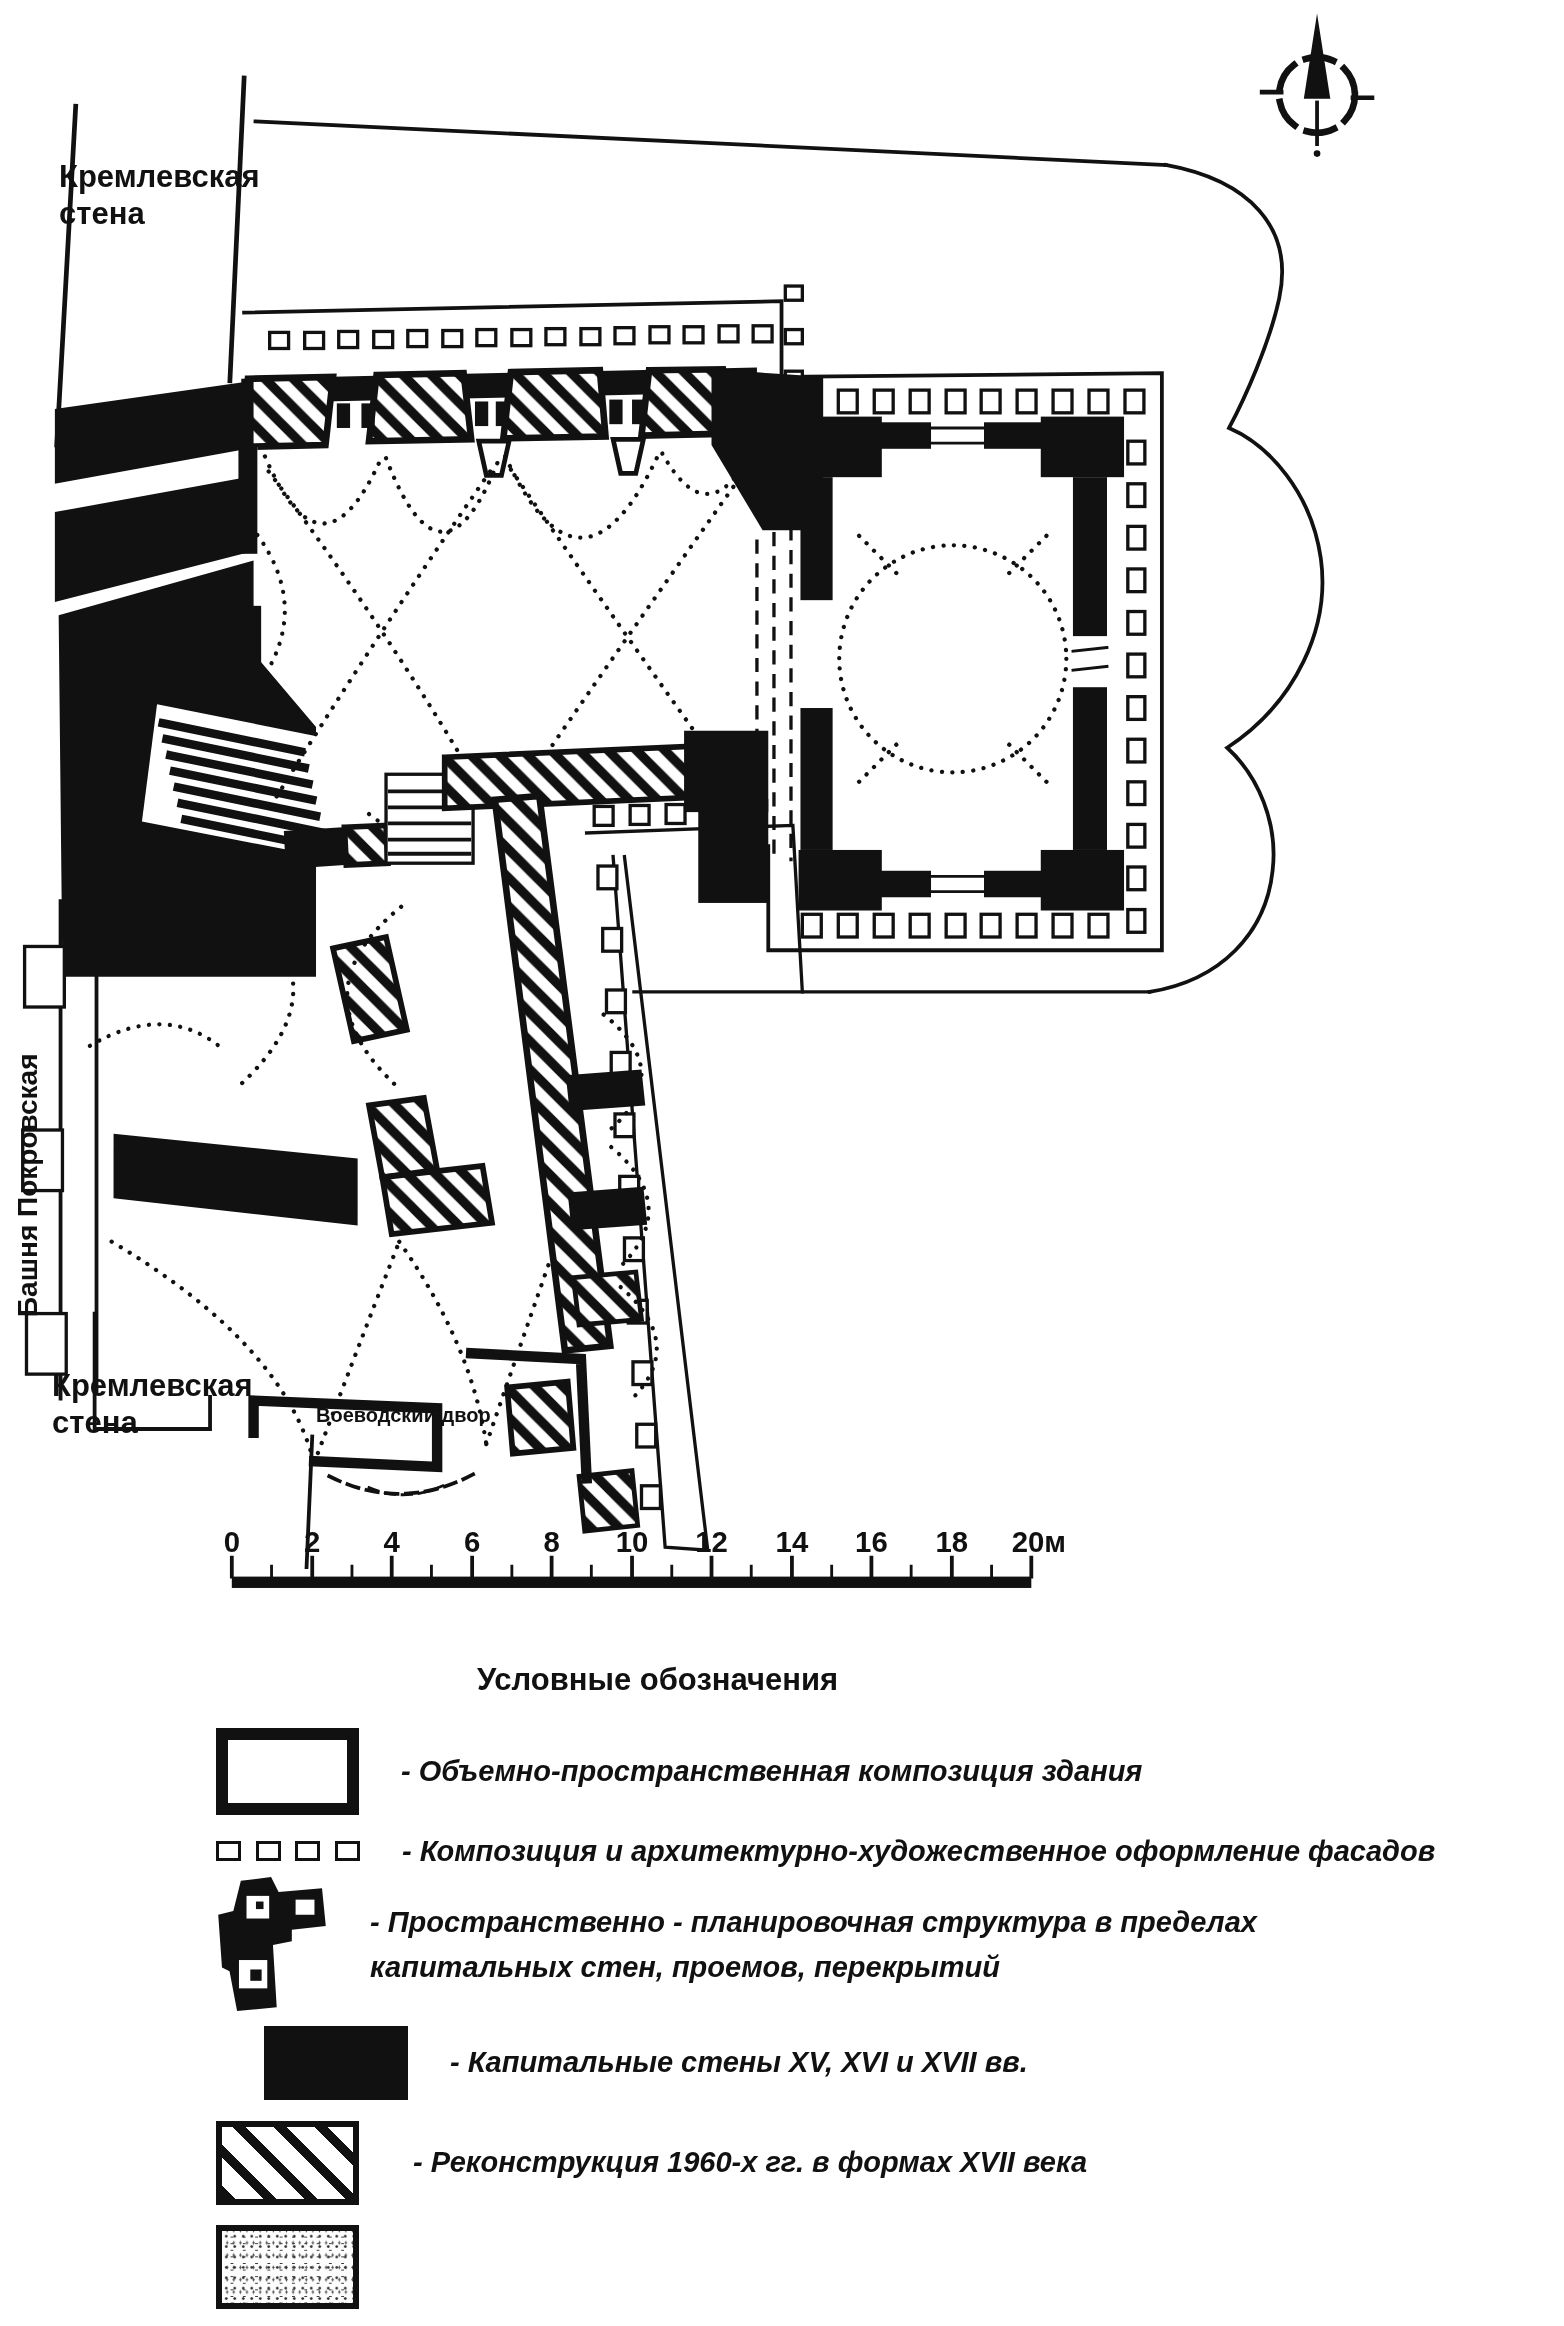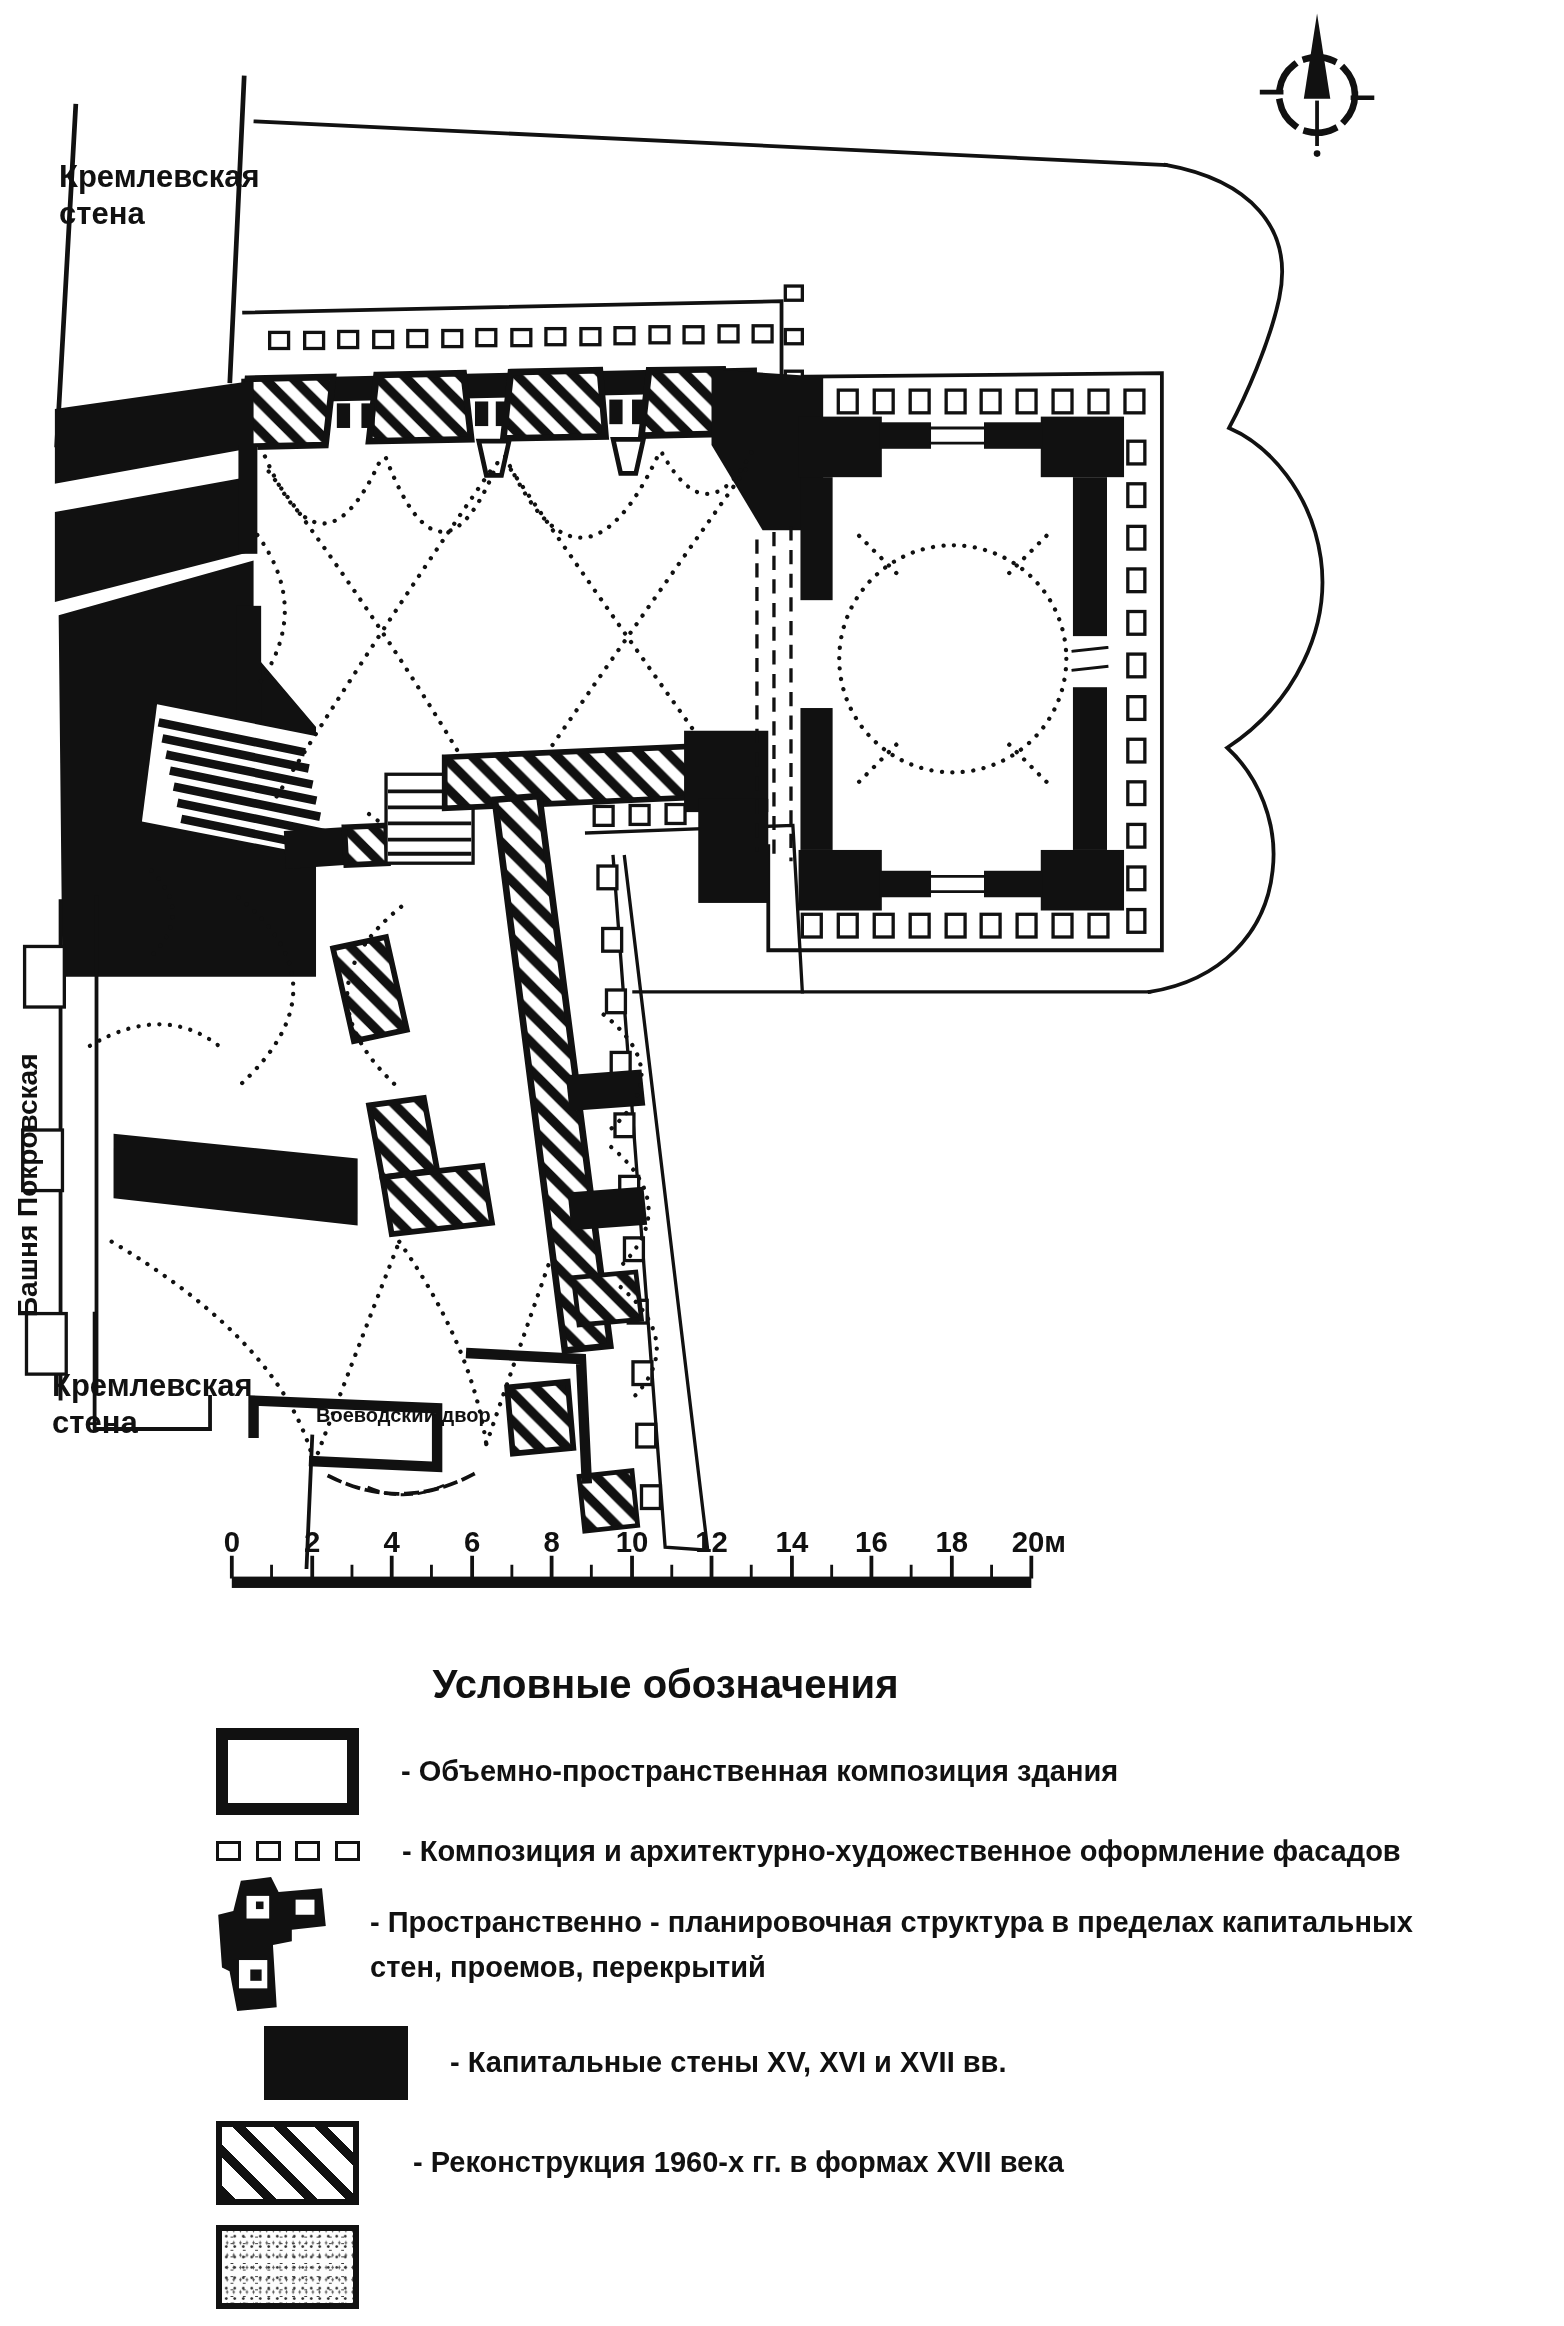--- a/index.html
+++ b/index.html
@@ -6,25 +6,25 @@
   .page{position:relative;width:1564px;height:2326px;background:#fff;overflow:hidden;
         font-family:"Liberation Sans",sans-serif;color:#111;}
   .plan-svg{position:absolute;left:0;top:0;}
   
   .map-label{position:absolute;font-weight:bold;color:#111;line-height:1.18;}
   .lbl-kremlin-top{left:59px;top:159px;width:185px;font-size:31px;}
   .lbl-kremlin-bottom{left:52px;top:1368px;width:185px;font-size:31px;}
   .lbl-tower{left:11.4px;top:1317px;width:284px;font-size:28px;transform:rotate(-90deg);transform-origin:0 0;}
   .lbl-courtyard{left:280px;top:1404px;width:218px;font-size:20px;margin-left:36px;}
   
-  .legend-title{position:absolute;left:8px;top:1662px;width:1315px;text-align:center;
-                font-size:40px;font-weight:bold;}
+  .legend-title{position:absolute;left:0;top:1662px;width:1315px;text-align:center;
+                font-size:31px;font-weight:bold;}
   .legend-row{position:absolute;left:216px;display:flex;align-items:center;}
   .legend-row .sw{flex:none;margin-right:42px;}
-  .legend-label{font-size:29px;font-weight:bold;line-height:1.55;}
+  .legend-label{font-size:29px;font-weight:bold;line-height:1.55;font-style:italic;}
   .row1{top:1726px;height:91px;}
   .row2{top:1830px;height:42px;}
   .row3{top:1878px;height:134px;}
   .row4{top:2023px;height:79px;padding-left:48px;}
   .row5{top:2120px;height:85px;gap:12px;}
   .row6{top:2224px;height:85px;}
   .sw-outline{width:119px;height:63px;border:12.3px solid #111;background:#fff;}
   .sw-squares{width:144px;display:flex;justify-content:space-between;}
   .sw-squares .fsq-s{width:19px;height:14px;border:3.8px solid #111;display:inline-block;}
   .sw-black{width:144px;height:74px;background:#111;}

